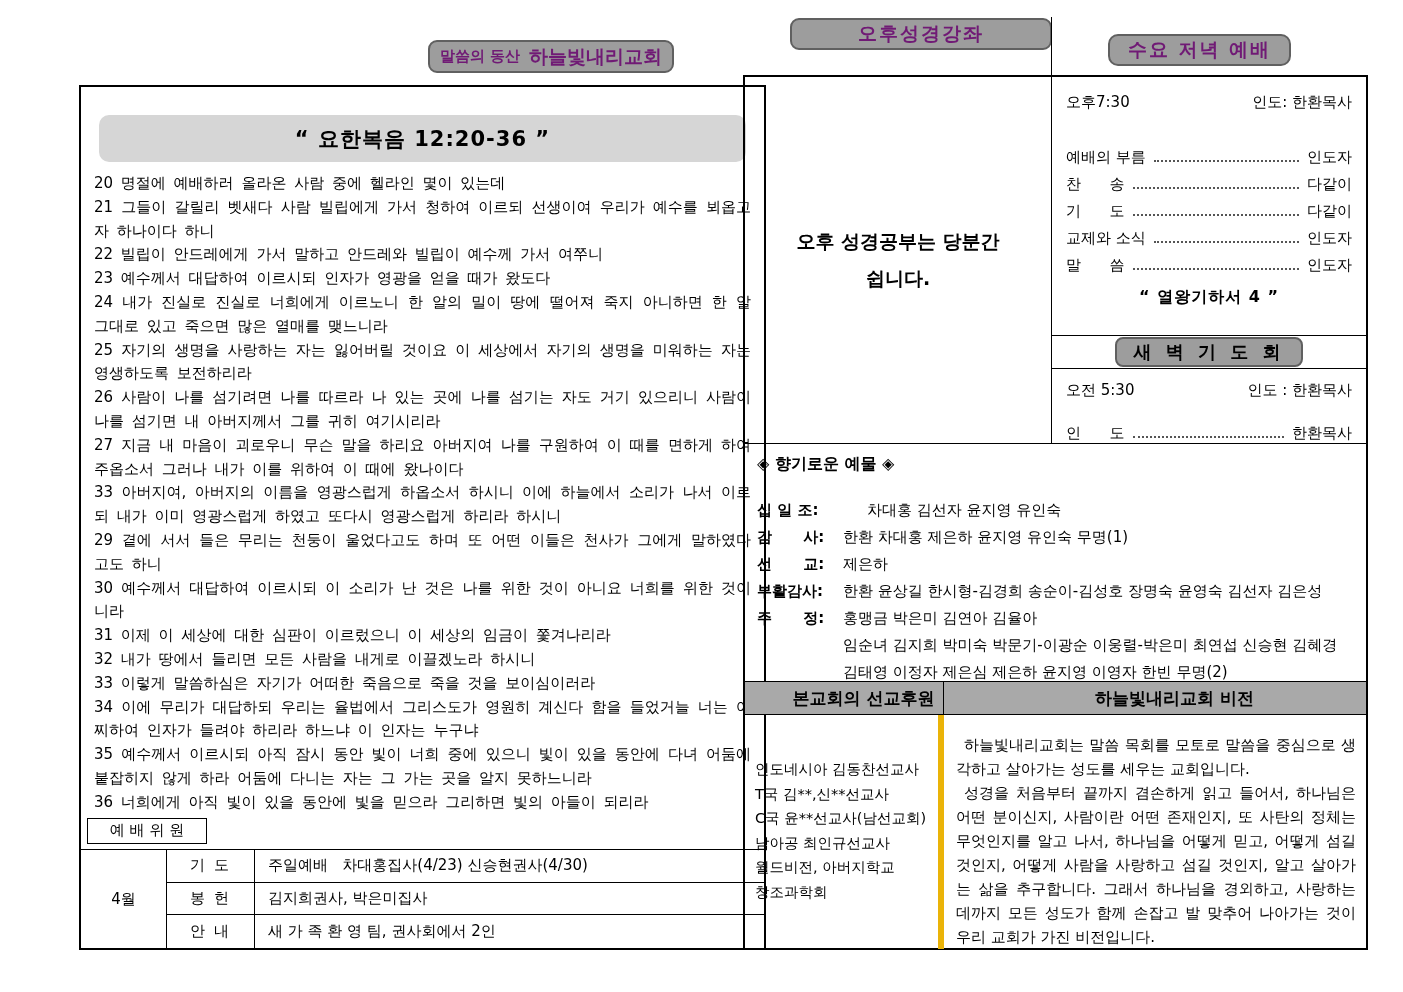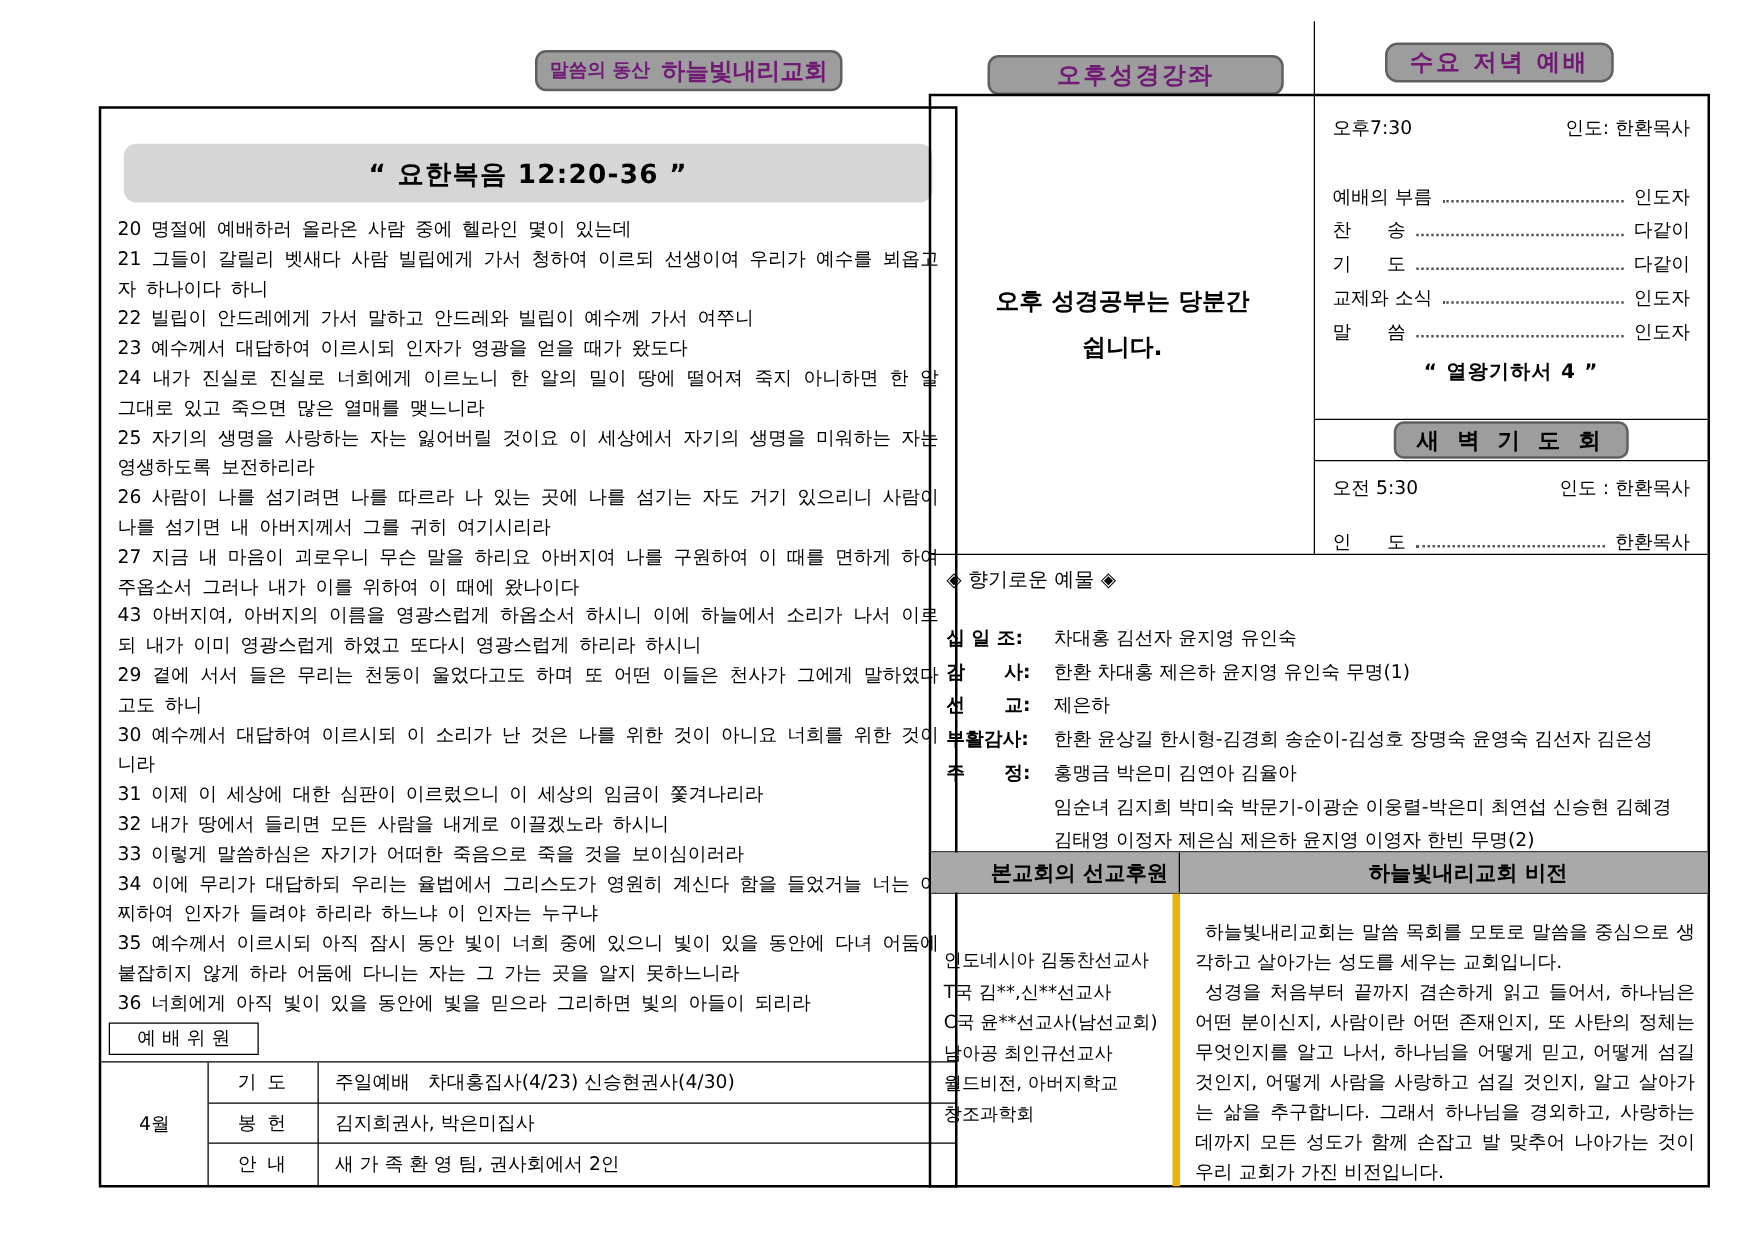--- a/index.html
+++ b/index.html
@@ -12,21 +12,21 @@
   
   .badge {
     position:absolute; box-sizing:border-box;
     background:#9d9d9d; border:2px solid #606060; border-radius:9px;
     display:flex; align-items:center; justify-content:center;
     font-weight:bold; color:#701a75;
   }
   #church-badge { left:428px; top:40px; width:246px; height:33px; gap:9px; }
   #church-badge .small { font-size:15px; }
   #church-badge .big   { font-size:19px; }
-  #afternoon-badge { left:790px; top:44px; width:237px; height:32px; font-size:19px; letter-spacing:2px; }
+  #afternoon-badge { left:790px; top:18px; width:262px; height:32px; font-size:19px; letter-spacing:2px; }
   #wednesday-badge { left:1108px; top:34px; width:183px; height:32px; font-size:19px; letter-spacing:2px;border-radius:10px; }
 
   
   .page-left {
     position:absolute; left:48px; top:85px; width:687px; height:865px;
     border:2px solid #000; box-sizing:border-box;margin-left:31px;
   }
   .scripture-title {
     margin:28px 18px 10px 18px; height:47px;
     background:#d6d6d6; border-radius:10px;
@@ -79,23 +79,23 @@
   }
   .dawn-badge {
     background:#9d9d9d; border:2px solid #606060; border-radius:8px;
     padding:1px 16px; font-weight:bold; font-size:18px; letter-spacing:4px;
   }
   .dawn-content { flex:1; border-top:1px solid #000; box-sizing:border-box; padding:12px 14px 0 14px; }
   .dawn-order { margin-top:16px; }
   .dawn-scripture { text-align:center; font-weight:bold; font-size:16px; margin-top:2px; }
 
   .offerings { height:240px; border-bottom:1px solid #000; box-sizing:border-box; padding:10px 14px 0 12px; font-size:15px; }
-  .offerings-title { font-weight:normal; font-size:16px; }
+  .offerings-title { font-weight:bold; font-size:16px; }
   .off-row { display:flex; margin-top:9px; line-height:18px; }
-  .off-row.first { margin-top:26px; }
+  .off-row.first { margin-top:26px;gap:24px; }
   .off-label { font-weight:bold; white-space:pre; width:86px; flex:0 0 86px; }
   .off-value { white-space:pre; }
   .off-extra { margin-left:86px; margin-top:9px; line-height:18px; white-space:pre; }
 
   .bottom-section { flex:1; display:flex; flex-direction:column; }
   .bottom-headers { height:33px; display:flex; border-bottom:1px solid #000; box-sizing:border-box; }
   .bh-cell {
     background:#a9a9a9; font-weight:bold; font-size:17px;
     display:flex; align-items:center; justify-content:center;padding-left:39px;
   }
@@ -125,21 +125,21 @@
 
   <div class="verses">
     <p>20 명절에 예배하러 올라온 사람 중에 헬라인 몇이 있는데</p>
     <p>21 그들이 갈릴리 벳새다 사람 빌립에게 가서 청하여 이르되 선생이여 우리가 예수를 뵈옵고자 하나이다 하니</p>
     <p>22 빌립이 안드레에게 가서 말하고 안드레와 빌립이 예수께 가서 여쭈니</p>
     <p>23 예수께서 대답하여 이르시되 인자가 영광을 얻을 때가 왔도다</p>
     <p>24 내가 진실로 진실로 너희에게 이르노니 한 알의 밀이 땅에 떨어져 죽지 아니하면 한 알 그대로 있고 죽으면 많은 열매를 맺느니라</p>
     <p>25 자기의 생명을 사랑하는 자는 잃어버릴 것이요 이 세상에서 자기의 생명을 미워하는 자는 영생하도록 보전하리라</p>
     <p>26 사람이 나를 섬기려면 나를 따르라 나 있는 곳에 나를 섬기는 자도 거기 있으리니 사람이 나를 섬기면 내 아버지께서 그를 귀히 여기시리라</p>
     <p>27 지금 내 마음이 괴로우니 무슨 말을 하리요 아버지여 나를 구원하여 이 때를 면하게 하여 주옵소서 그러나 내가 이를 위하여 이 때에 왔나이다</p>
-    <p>43 아버지여, 아버지의 이름을 영광스럽게 하옵소서 하시니 이에 하늘에서 소리가 나서 이르되 내가 이미 영광스럽게 하였고 또다시 영광스럽게 하리라 하시니</p>
+    <p>33 아버지여, 아버지의 이름을 영광스럽게 하옵소서 하시니 이에 하늘에서 소리가 나서 이르되 내가 이미 영광스럽게 하였고 또다시 영광스럽게 하리라 하시니</p>
     <p>29 곁에 서서 들은 무리는 천둥이 울었다고도 하며 또 어떤 이들은 천사가 그에게 말하였다고도 하니</p>
     <p>30 예수께서 대답하여 이르시되 이 소리가 난 것은 나를 위한 것이 아니요 너희를 위한 것이니라</p>
     <p>31 이제 이 세상에 대한 심판이 이르렀으니 이 세상의 임금이 쫓겨나리라</p>
     <p>32 내가 땅에서 들리면 모든 사람을 내게로 이끌겠노라 하시니</p>
     <p>33 이렇게 말씀하심은 자기가 어떠한 죽음으로 죽을 것을 보이심이러라</p>
     <p>34 이에 무리가 대답하되 우리는 율법에서 그리스도가 영원히 계신다 함을 들었거늘 너는 어찌하여 인자가 들려야 하리라 하느냐 이 인자는 누구냐</p>
     <p>35 예수께서 이르시되 아직 잠시 동안 빛이 너희 중에 있으니 빛이 있을 동안에 다녀 어둠에 붙잡히지 않게 하라 어둠에 다니는 자는 그 가는 곳을 알지 못하느니라</p>
     <p>36 너희에게 아직 빛이 있을 동안에 빛을 믿으라 그리하면 빛의 아들이 되리라</p>
   </div>
 

